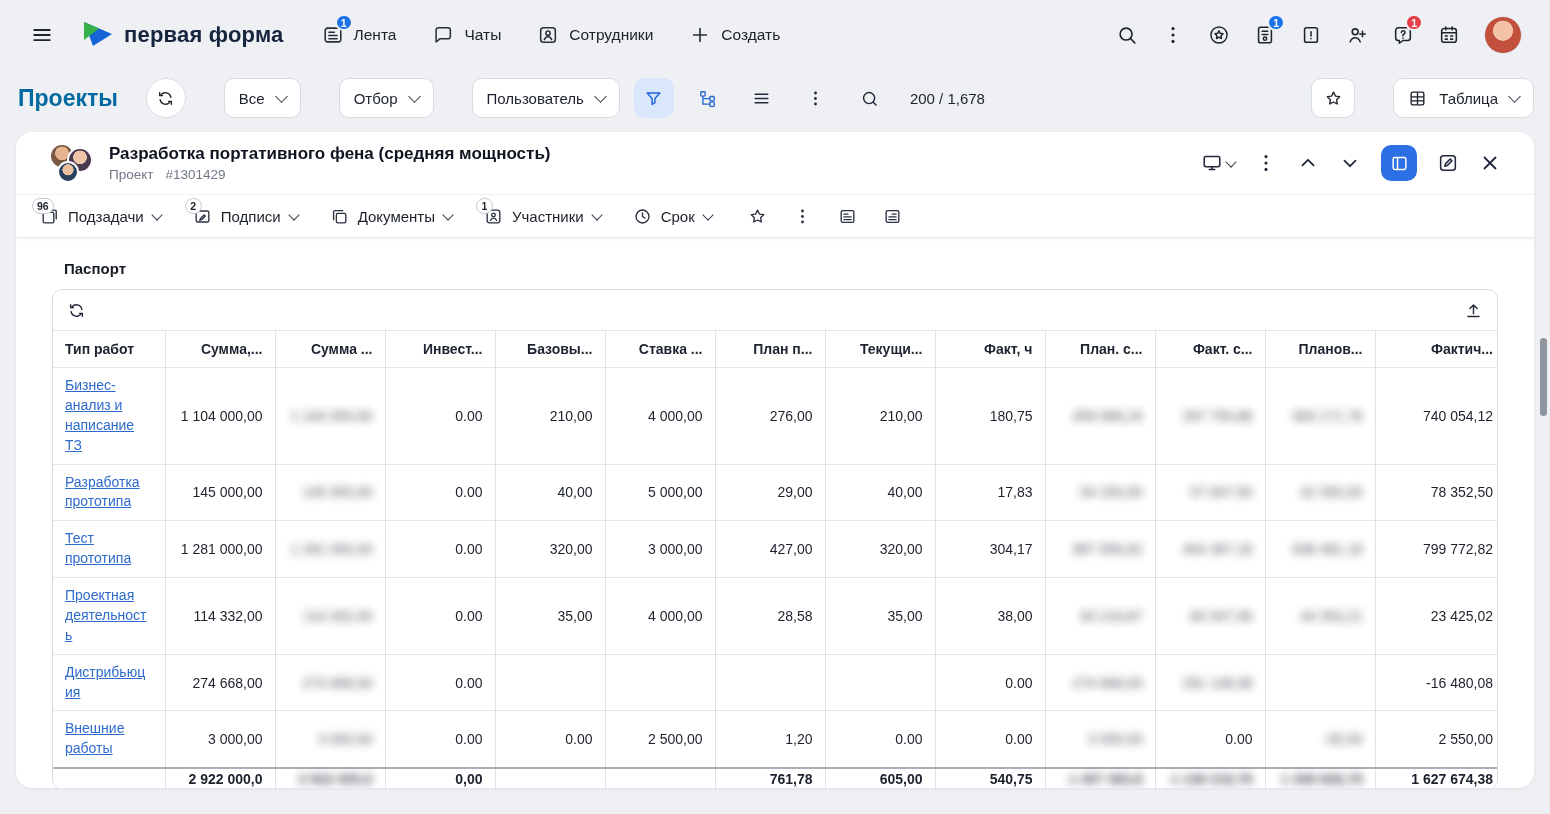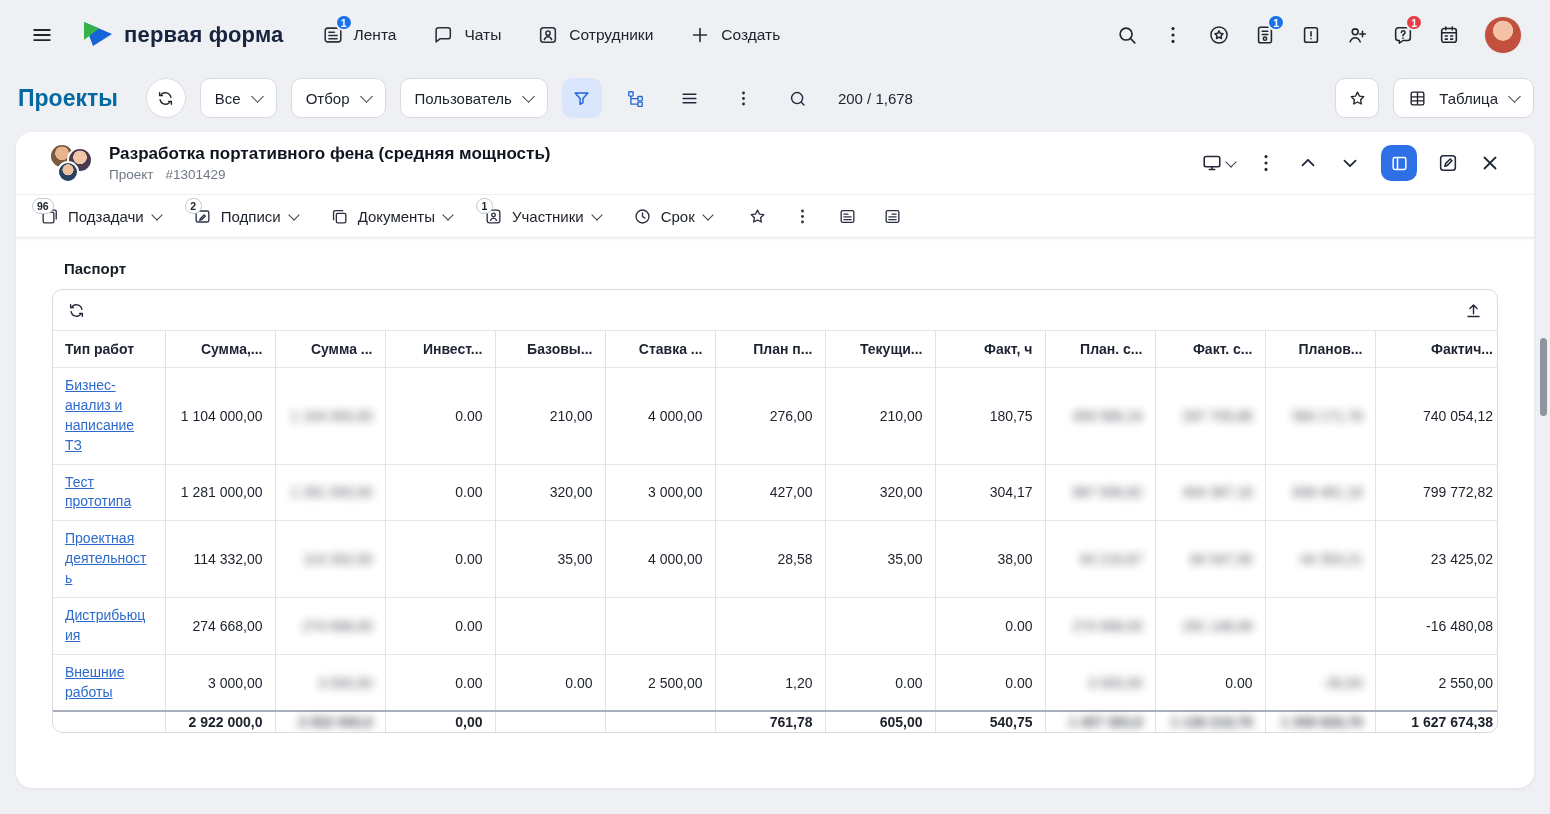--- a/index.html
+++ b/index.html
@@ -36,21 +36,21 @@
 
   
   .toolbar { display:flex; align-items:center; gap:14px; height:56px; padding:0 16px; }
   .page-title { font-size:23px; font-weight:700; color:#0369a1; margin-right:14px; padding-left:2px; }
   .circle-btn {
     width:40px; height:40px; border-radius:50%; background:#fff; border:1px solid #d8dce3;
     display:flex; align-items:center; justify-content:center; color:#20242c; cursor:pointer;
   }
   .pill {
     height:40px; background:#fff; border:1px solid #d6dae1; border-radius:10px;
-    display:flex; align-items:center; gap:12px; padding:0 14px; font-size:15px; cursor:pointer; color:#1c212b;
+    display:flex; align-items:center; gap:12px; padding:0 14px; font-size:15px; cursor:pointer; color:#1c212b;margin-left:24px;
   }
   .chev { width:9px; height:9px; border-right:1.8px solid #39404d; border-bottom:1.8px solid #39404d; transform:rotate(45deg); margin-top:-4px; }
   .tool-ibtn { width:40px; height:40px; border-radius:10px; display:flex; align-items:center; justify-content:center; color:#23b; cursor:pointer; color:#23293a; }
   .tool-ibtn.active { background:#d9e6fb; color:#1f63d6; }
   .tool-ibtn.blue { color:#2667cf; }
   .count { font-size:15px; color:#1c212b; margin-left:6px; white-space:nowrap; }
   .toolbar-right { margin-left:auto; display:flex; align-items:center; gap:14px;border-radius:9px; }
   .sq-btn { width:44px; height:40px; border:1px solid #d6dae1; background:#fff; border-radius:10px; display:flex; align-items:center; justify-content:center; color:#20242c; cursor:pointer; }
 
   
@@ -488,20 +488,35 @@
               <td class="num">4 000,00</td>
               <td class="num">276,00</td>
               <td class="num">210,00</td>
               <td class="num">180,75</td>
               <td class="num blur">459 586,24</td>
               <td class="num blur">297 705,88</td>
               <td class="num blur">583 171,78</td>
               <td class="num">740 054,12</td>
             </tr>
             <tr>
+              <td class="first"><a class="rowlink" href="#">Разработка прототипа</a></td>
+              <td class="num">145 000,00</td>
+              <td class="num blur">145 000,00</td>
+              <td class="num">0.00</td>
+              <td class="num">40,00</td>
+              <td class="num">5 000,00</td>
+              <td class="num">29,00</td>
+              <td class="num">40,00</td>
+              <td class="num">17,83</td>
+              <td class="num blur">54 250,00</td>
+              <td class="num blur">57 847,50</td>
+              <td class="num blur">42 350,00</td>
+              <td class="num">78 352,50</td>
+            </tr>
+            <tr>
               <td class="first"><a class="rowlink" href="#">Тест прототипа</a></td>
               <td class="num">1 281 000,00</td>
               <td class="num blur">1 281 000,00</td>
               <td class="num">0.00</td>
               <td class="num">320,00</td>
               <td class="num">3 000,00</td>
               <td class="num">427,00</td>
               <td class="num">320,00</td>
               <td class="num">304,17</td>
               <td class="num blur">987 656,82</td>

